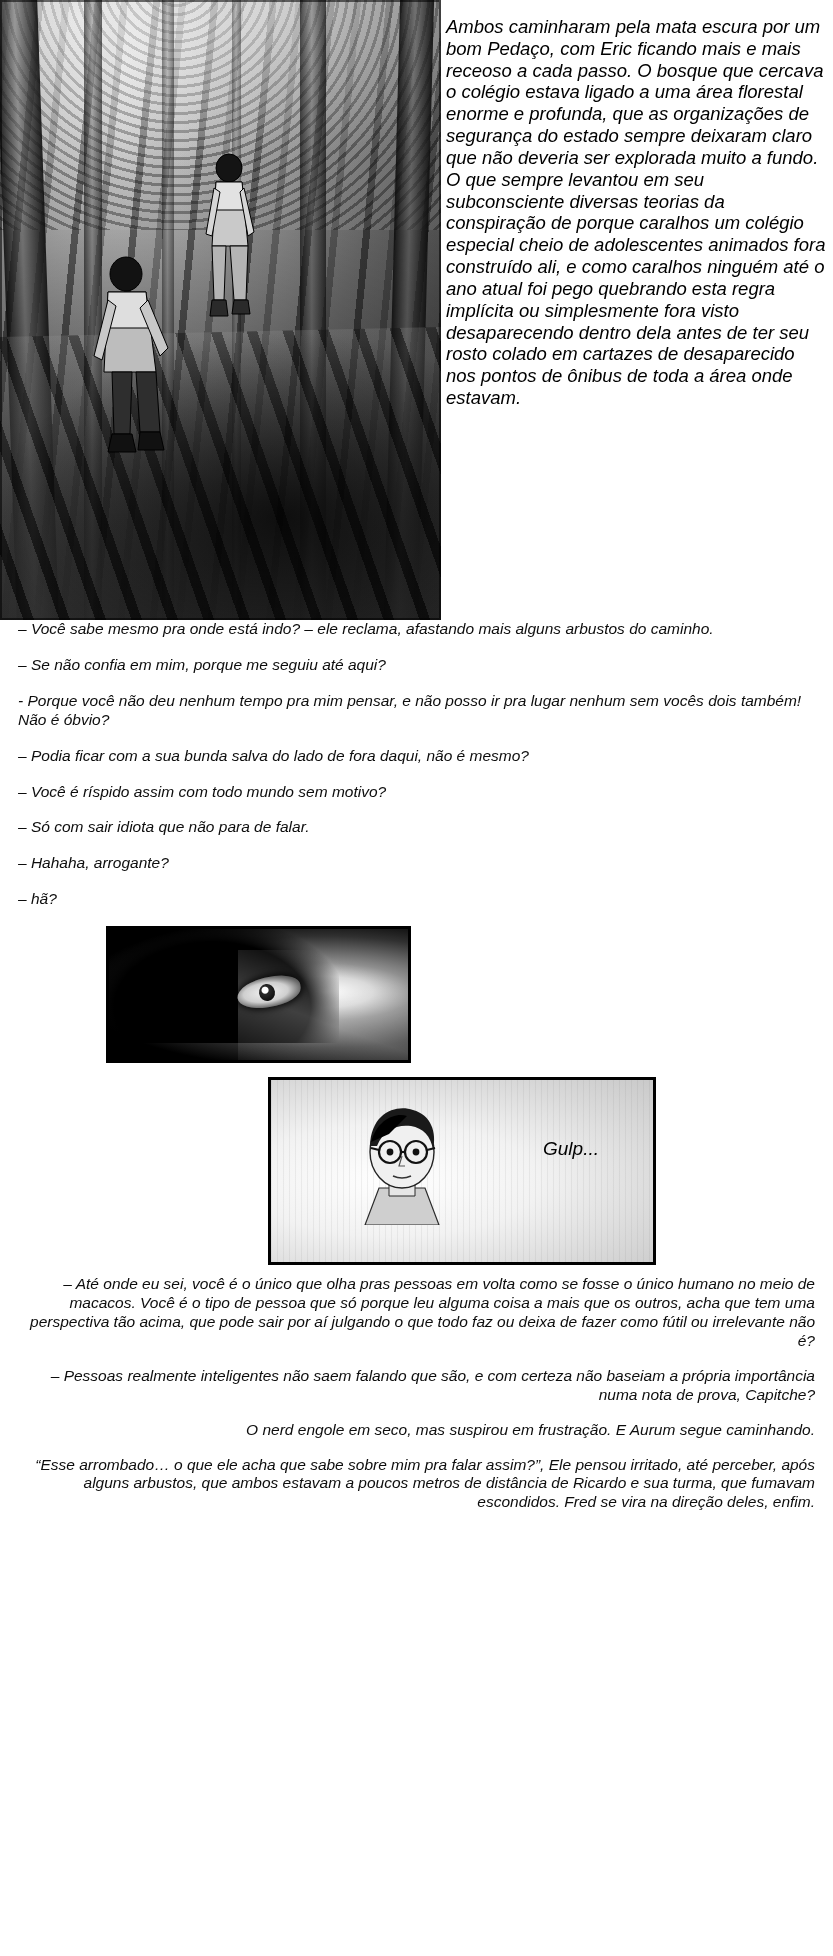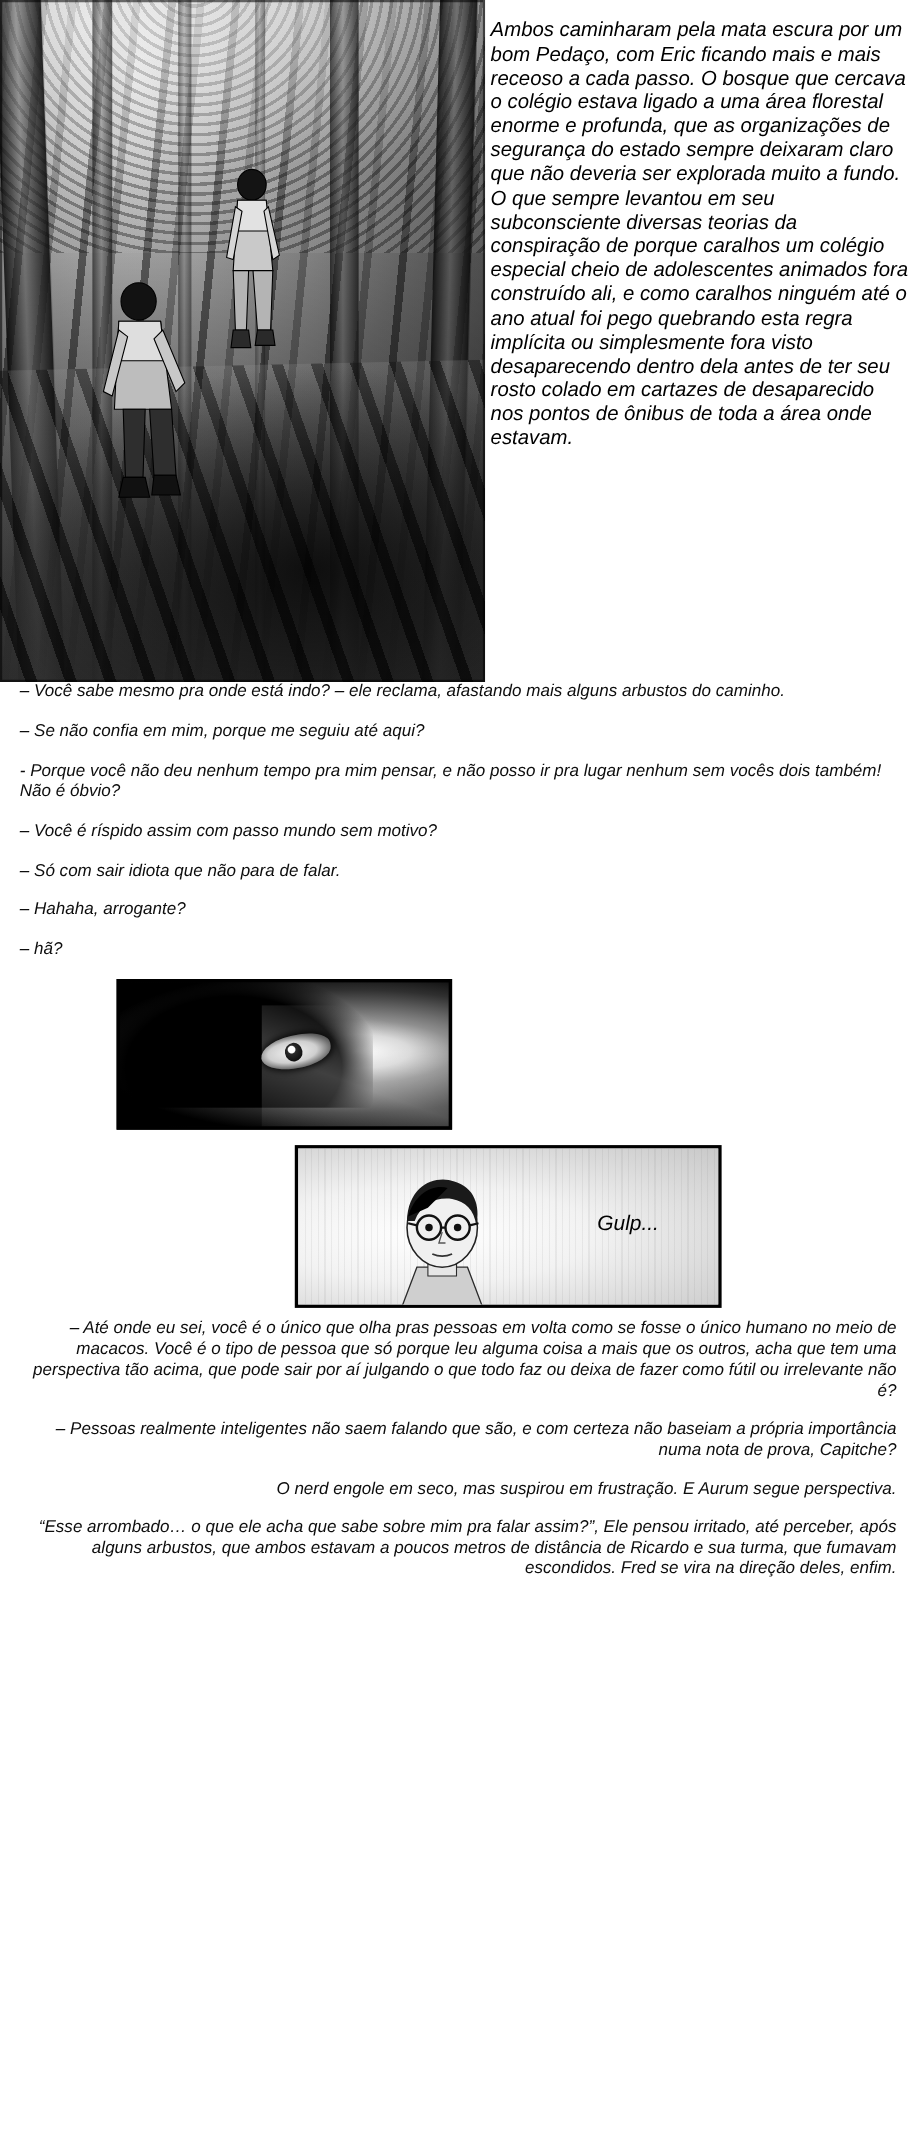--- a/index.html
+++ b/index.html
@@ -182,21 +182,21 @@
     position: absolute;
     right: 0; bottom: 0;
     width: 170px; height: 110px;
     background: linear-gradient(200deg, rgba(255,255,255,0.0) 20%, rgba(255,255,255,0.25) 60%, rgba(255,255,255,0.05) 100%);
   }
 
   .panel-face {
     position: relative;
     margin: 14px 0 0 268px;
     width: 388px;
-    height: 148px;
+    height: 188px;
     border: 3px solid #000;
     box-sizing: border-box;
     overflow: hidden;
     background: #ededed;
   }
   .face-bg {
     position: absolute; inset: 0;
     background:
       radial-gradient(ellipse at 32% 55%, #ffffff 0%, #f2f2f2 40%, #d9d9d9 75%, #c9c9c9 100%);
   }
@@ -283,21 +283,22 @@
       <div class="panel-border-top"></div>
     </div>
 
     <div class="narration">Ambos caminharam pela mata escura por um bom Pedaço, com Eric ficando mais e mais receoso a cada passo. O bosque que cercava o colégio estava ligado a uma área florestal enorme e profunda, que as organizações de segurança do estado sempre deixaram claro que não deveria ser explorada muito a fundo. O que sempre levantou em seu subconsciente diversas teorias da conspiração de porque caralhos um colégio especial cheio de adolescentes animados fora construído ali, e como caralhos ninguém até o ano atual foi pego quebrando esta regra implícita ou simplesmente fora visto desaparecendo dentro dela antes de ter seu rosto colado em cartazes de desaparecido nos pontos de ônibus de toda a área onde estavam.</div>
   </div>
 
   <div class="body">
     <p class="line">– Você sabe mesmo pra onde está indo? – ele reclama, afastando mais alguns arbustos do caminho.</p>
     <p class="line">– Se não confia em mim, porque me seguiu até aqui?</p>
     <p class="line">- Porque você não deu nenhum tempo pra mim pensar, e não posso ir pra lugar nenhum sem vocês dois também! Não é óbvio?</p>
-    <p class="line">– Você é ríspido assim com passo mundo sem motivo?</p>
+    <p class="line">– Podia ficar com a sua bunda salva do lado de fora daqui, não é mesmo?</p>
+    <p class="line">– Você é ríspido assim com todo mundo sem motivo?</p>
     <p class="line">– Só com sair idiota que não para de falar.</p>
     <p class="line">– Hahaha, arrogante?</p>
     <p class="line">– hã?</p>
   </div>
 
   <div class="panel-eye">
     <div class="eye-art"></div>
     <div class="eye-hair"></div>
     <div class="eye-cheek"></div>
     <div class="eye-shape"></div>
@@ -334,17 +335,17 @@
         </g>
       </svg>
     </div>
 
     <div class="gulp">Gulp...</div>
   </div>
 
   <div class="tail">
     <p class="line">– Até onde eu sei, você é o único que olha pras pessoas em volta como se fosse o único humano no meio de macacos. Você é o tipo de pessoa que só porque leu alguma coisa a mais que os outros, acha que tem uma perspectiva tão acima, que pode sair por aí julgando o que todo faz ou deixa de fazer como fútil ou irrelevante não é?</p>
     <p class="line">– Pessoas realmente inteligentes não saem falando que são, e com certeza não baseiam a própria importância numa nota de prova, Capitche?</p>
-    <p class="line">O nerd engole em seco, mas suspirou em frustração.  E Aurum segue perspectiva.</p>
+    <p class="line">O nerd engole em seco, mas suspirou em frustração.  E Aurum segue caminhando.</p>
     <p class="line">“Esse arrombado… o que ele acha que sabe sobre mim pra falar assim?”, Ele pensou irritado, até perceber, após alguns arbustos, que ambos estavam a poucos metros de distância de Ricardo e sua turma, que fumavam escondidos.  Fred se vira na direção deles, enfim.</p>
   </div>
 
 </div>
 
 </body></html>

